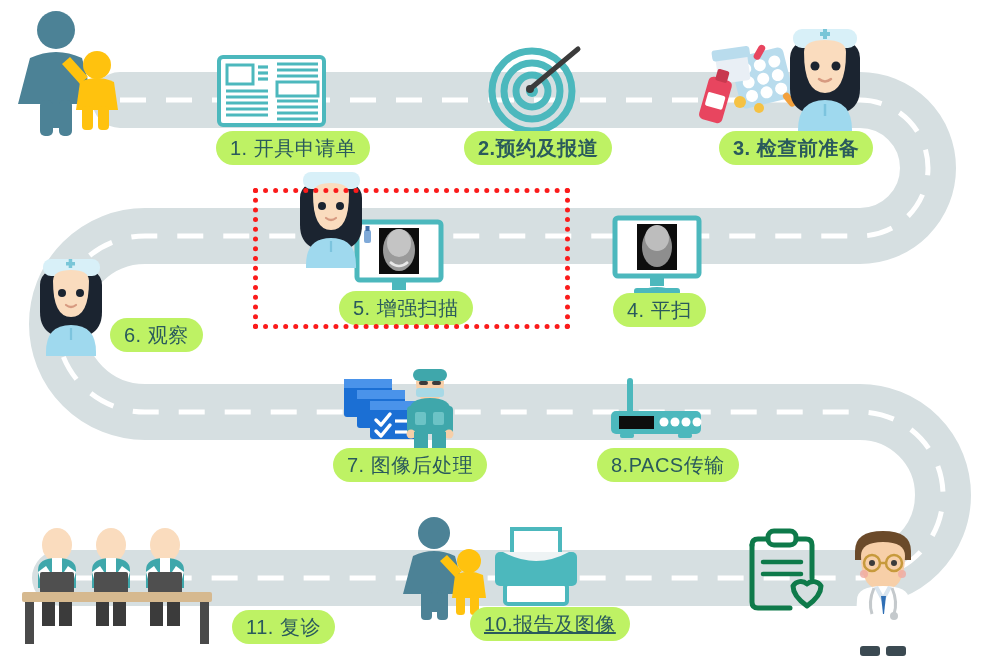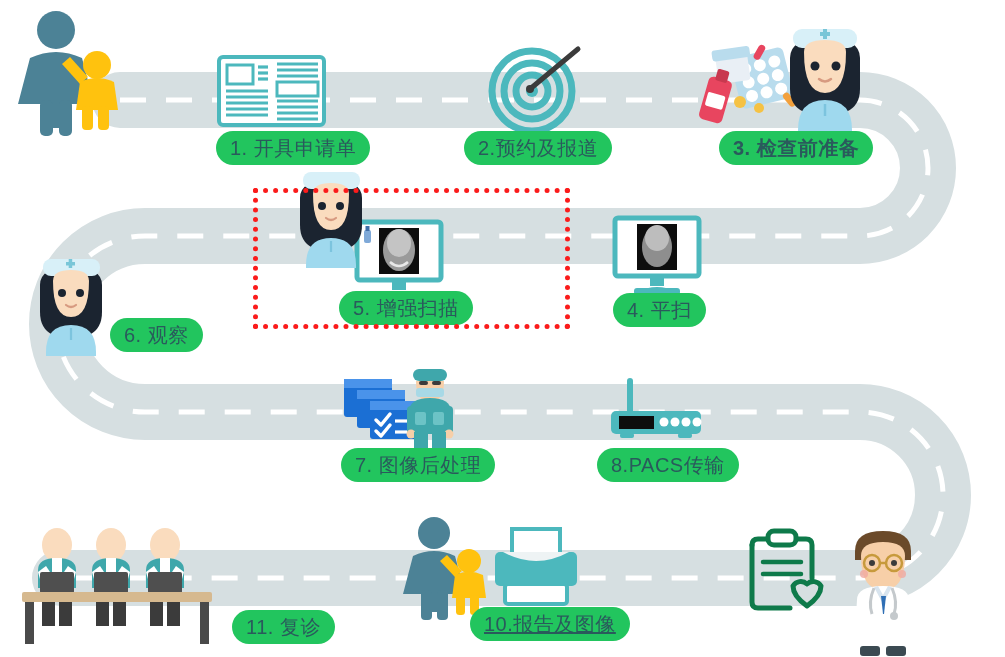--- a/index.html
+++ b/index.html
@@ -21,21 +21,21 @@
     width:1005px;height:657px;
   }
   #deco-layer{pointer-events:none;}
 
   
   .pill{
     position:absolute;
     box-sizing:border-box;
     height:34px;
     border-radius:17px;
-    background:#22c55e;
+    background:#bef264;
     color:#2a5a5c;
     font-size:20px;
     line-height:34px;
     text-align:center;
     white-space:nowrap;
     padding:0 14px;
     letter-spacing:0.5px;
   }
 
   
@@ -352,31 +352,31 @@
       <rect x="148" y="572" width="34" height="20" rx="2" fill="#4f4f4f"></rect>
 
       <rect x="22" y="592" width="190" height="10" rx="2" fill="#d6b98f"></rect>
       <rect x="25" y="602" width="9" height="42" fill="#4a4a4a"></rect>
       <rect x="200" y="602" width="9" height="42" fill="#4a4a4a"></rect>
     </g>
   </svg>
 
   <div class="pill" style="left:216px;top:131px;">1. 开具申请单</div>
 
-  <div class="pill" style="left:464px;top:131px;">2.预约及报道</div>
+  <div class="pill" style="left:464px;top:131px;font-weight:bold;">2.预约及报道</div>
 
   <div class="pill" style="left:719px;top:131px;font-weight:bold;">3. 检查前准备</div>
 
   <div class="pill" style="left:613px;top:293px;">4. 平扫</div>
 
   <div class="pill" style="left:339px;top:291px;text-align:right;">5. 增强扫描</div>
 
   <div class="pill" style="left:110px;top:318px;">6. 观察</div>
 
-  <div class="pill" style="left:341px;top:448px;">7. 图像后处理</div>
+  <div class="pill" style="left:333px;top:448px;">7. 图像后处理</div>
 
   <div class="pill" style="left:597px;top:448px;">8.PACS传输</div>
 
 
   <div class="pill" style="left:470px;top:607px;text-decoration:underline;">10.报告及图像</div>
 
   <div class="pill" style="left:232px;top:610px;">11. 复诊</div>
 
   <div class="highlight-box"></div>
 

